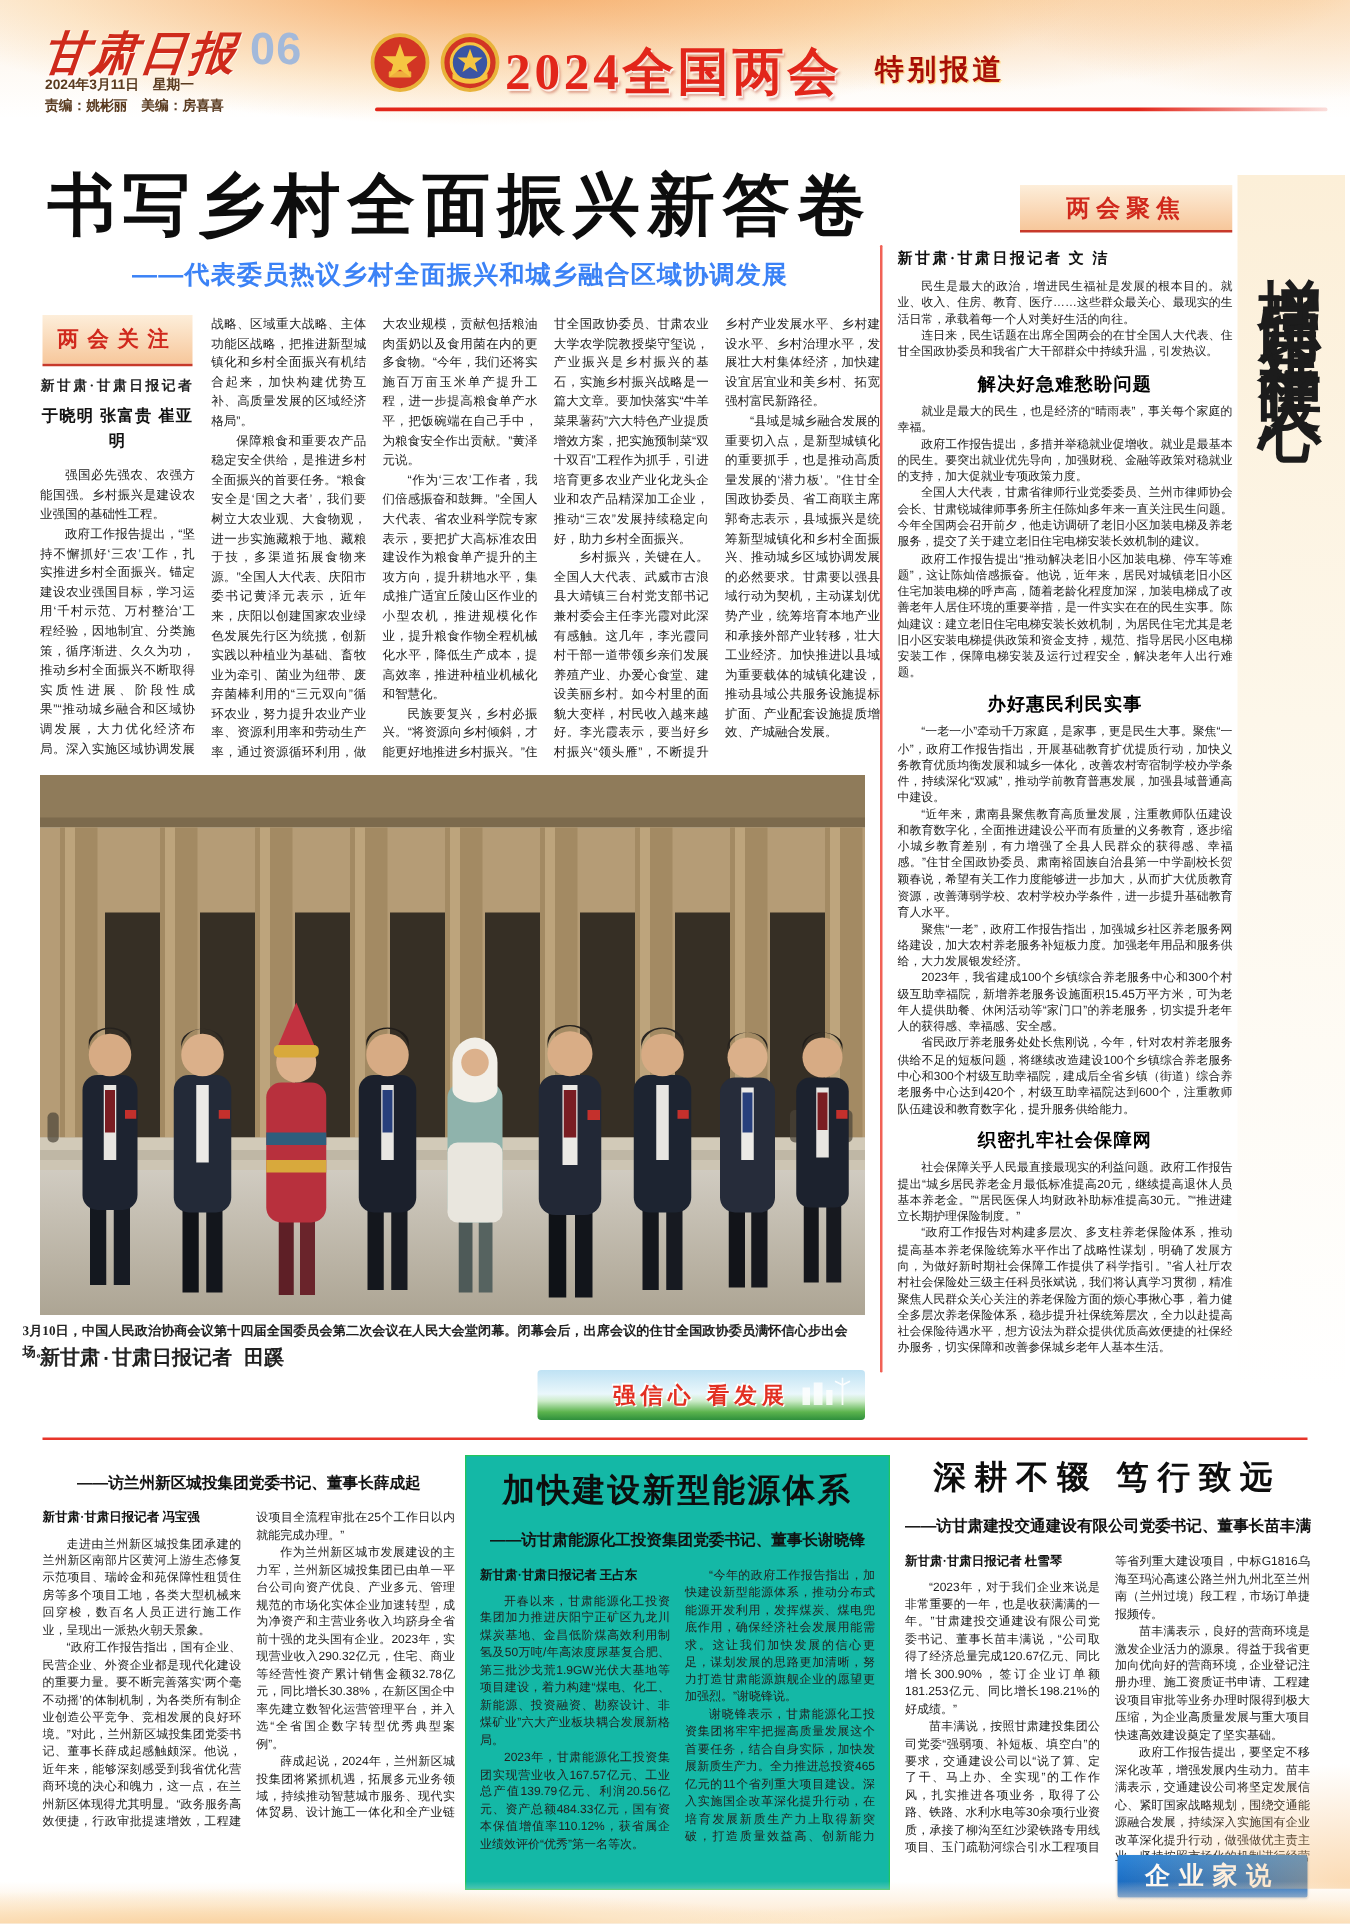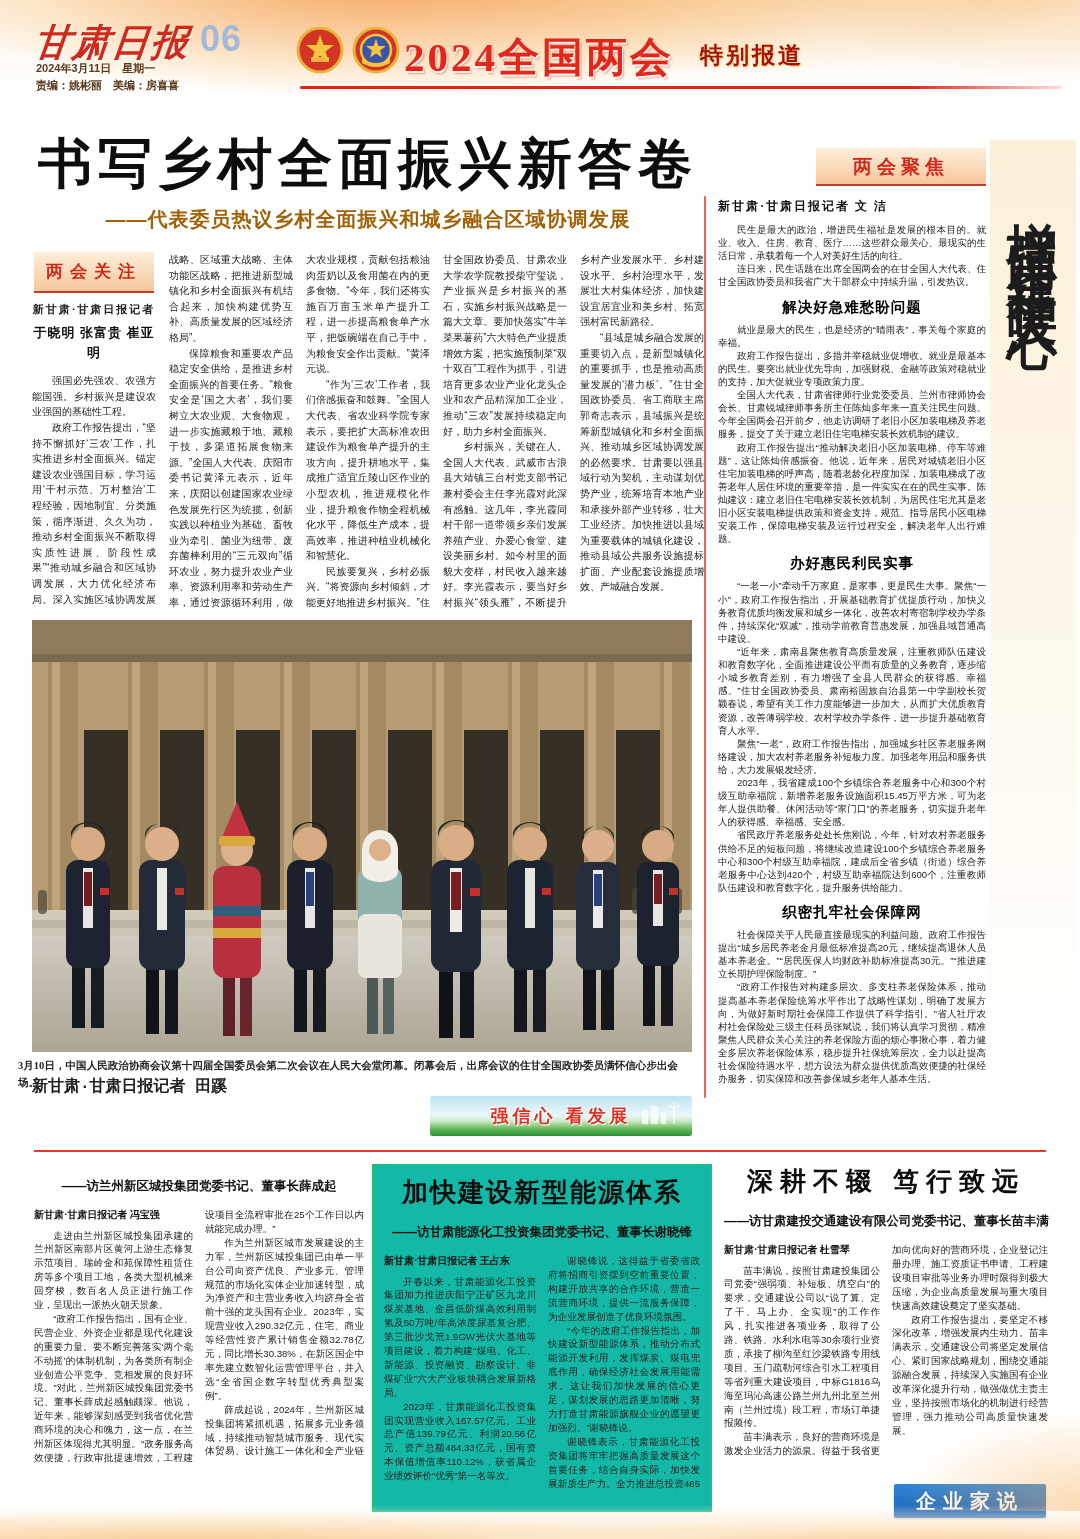--- a/index.html
+++ b/index.html
@@ -22,21 +22,21 @@
     letter-spacing:3px;font-family:"Liberation Serif",serif;text-shadow:1px 2px 0 rgba(255,255,255,.8),2px 3px 2px rgba(170,30,10,.35);white-space:nowrap;}
   .banner-tag{position:absolute;left:700px;top:40px;font-size:23px;font-weight:900;color:#a80f06;
     letter-spacing:3px;text-shadow:0 0 4px #ffe9b0,1px 1px 0 #ffd47e;white-space:nowrap;}
   .mast-rule{position:absolute;left:300px;top:86px;width:762px;height:3px;
     background:linear-gradient(90deg,#e2261a,#e2261a 80%,rgba(226,38,26,.15));border-radius:2px;}
 
   
   .headline{position:absolute;left:30px;top:128px;width:676px;text-align:center;
     font-size:54px;font-weight:900;color:#0d0d0d;letter-spacing:6px;white-space:nowrap;}
   .subhead{position:absolute;left:30px;top:206px;width:676px;text-align:center;
-    font-size:20px;font-weight:800;color:#a16207;letter-spacing:1px;}
+    font-size:20px;font-weight:800;color:#3b82f6;letter-spacing:1px;}
 
   
   .main-cols{position:absolute;left:32px;top:252px;width:672px;height:362px;
     column-count:5;column-gap:13px;font-size:10px;line-height:1.56;color:#222;
     text-align:justify;overflow:hidden;}
   .main-cols p{margin:0;text-indent:2em;}
   .section-badge{break-inside:avoid;background:linear-gradient(180deg,#fdeeda,#f7c79b);
     color:#d0281c;font-weight:900;font-size:17px;text-align:center;letter-spacing:7px;
     padding:7px 0 5px;border-bottom:2px solid #c7392a;margin:0 2px 8px;}
   .main-byline{break-inside:avoid;text-align:center;margin:4px 0 10px;}
@@ -391,32 +391,32 @@
   </div>
 
   <div class="b-art art-box">
     <div class="b-title">加快建设新型能源体系</div>
     <div class="b-sub">——访甘肃能源化工投资集团党委书记、董事长谢晓锋</div>
     <div class="b-body">
       <div class="b-byline">新甘肃·甘肃日报记者 王占东</div>
 
     <p>开春以来，甘肃能源化工投资集团加力推进庆阳宁正矿区九龙川煤炭基地、金昌低阶煤高效利用制氢及50万吨/年高浓度尿基复合肥、第三批沙戈荒1.9GW光伏大基地等项目建设，着力构建“煤电、化工、新能源、投资融资、勘察设计、非煤矿业”六大产业板块耦合发展新格局。</p>
         <p>2023年，甘肃能源化工投资集团实现营业收入167.57亿元、工业总产值139.79亿元、利润20.56亿元、资产总额484.33亿元，国有资本保值增值率110.12%，获省属企业绩效评价“优秀”第一名等次。</p>
-        <p>谢晓锋说，这得益于省委省政府将招商引资摆到空前重要位置，构建开放共享的合作环境，营造一流营商环境，提供一流服务保障，为企业发展创造了优良环境氛围。</p>
         <p>“今年的政府工作报告指出，加快建设新型能源体系，推动分布式能源开发利用，发挥煤炭、煤电兜底作用，确保经济社会发展用能需求。这让我们加快发展的信心更足，谋划发展的思路更加清晰，努力打造甘肃能源旗舰企业的愿望更加强烈。”谢晓锋说。</p>
         <p>谢晓锋表示，甘肃能源化工投资集团将牢牢把握高质量发展这个首要任务，结合自身实际，加快发展新质生产力。全力推进总投资465亿元的11个省列重大项目建设。深入实施国企改革深化提升行动，在培育发展新质生产力上取得新突破，打造质量效益高、创新能力强、产业布局优、活力动力足的现代化能源化工产业投资集团。</p>
       </div>
   </div>
 
   <div class="b-art art-c">
     <div class="b-title">深耕不辍 笃行致远</div>
     <div class="b-sub">——访甘肃建投交通建设有限公司党委书记、董事长苗丰满</div>
     <div class="b-body">
       <div class="b-byline">新甘肃·甘肃日报记者 杜雪琴</div>
 
+    <p>“2023年，对于我们企业来说是非常重要的一年，也是收获满满的一年。”甘肃建投交通建设有限公司党委书记、董事长苗丰满说，“公司取得了经济总量完成120.67亿元、同比增长300.90%，签订企业订单额181.253亿元、同比增长198.21%的好成绩。”</p>
         <p>苗丰满说，按照甘肃建投集团公司党委“强弱项、补短板、填空白”的要求，交通建设公司以“说了算、定了干、马上办、全实现”的工作作风，扎实推进各项业务，取得了公路、铁路、水利水电等30余项行业资质，承接了柳沟至红沙梁铁路专用线项目、玉门疏勒河综合引水工程项目等省列重大建设项目，中标G1816乌海至玛沁高速公路兰州九州北至兰州南（兰州过境）段工程，市场订单捷报频传。</p>
         <p>苗丰满表示，良好的营商环境是激发企业活力的源泉。得益于我省更加向优向好的营商环境，企业登记注册办理、施工资质证书申请、工程建设项目审批等业务办理时限得到极大压缩，为企业高质量发展与重大项目快速高效建设奠定了坚实基础。</p>
         <p>政府工作报告提出，要坚定不移深化改革，增强发展内生动力。苗丰满表示，交通建设公司将坚定发展信心、紧盯国家战略规划，围绕交通能源融合发展，持续深入实施国有企业改革深化提升行动，做强做优主责主业，坚持按照市场化的机制进行经营管理，强力推动公司高质量快速发展。</p>
       </div>
     <div class="biz-badge">企业家说</div>
   </div>
 
   <div class="corner-glow"></div>
   <div class="bottom-wave"></div>
 

